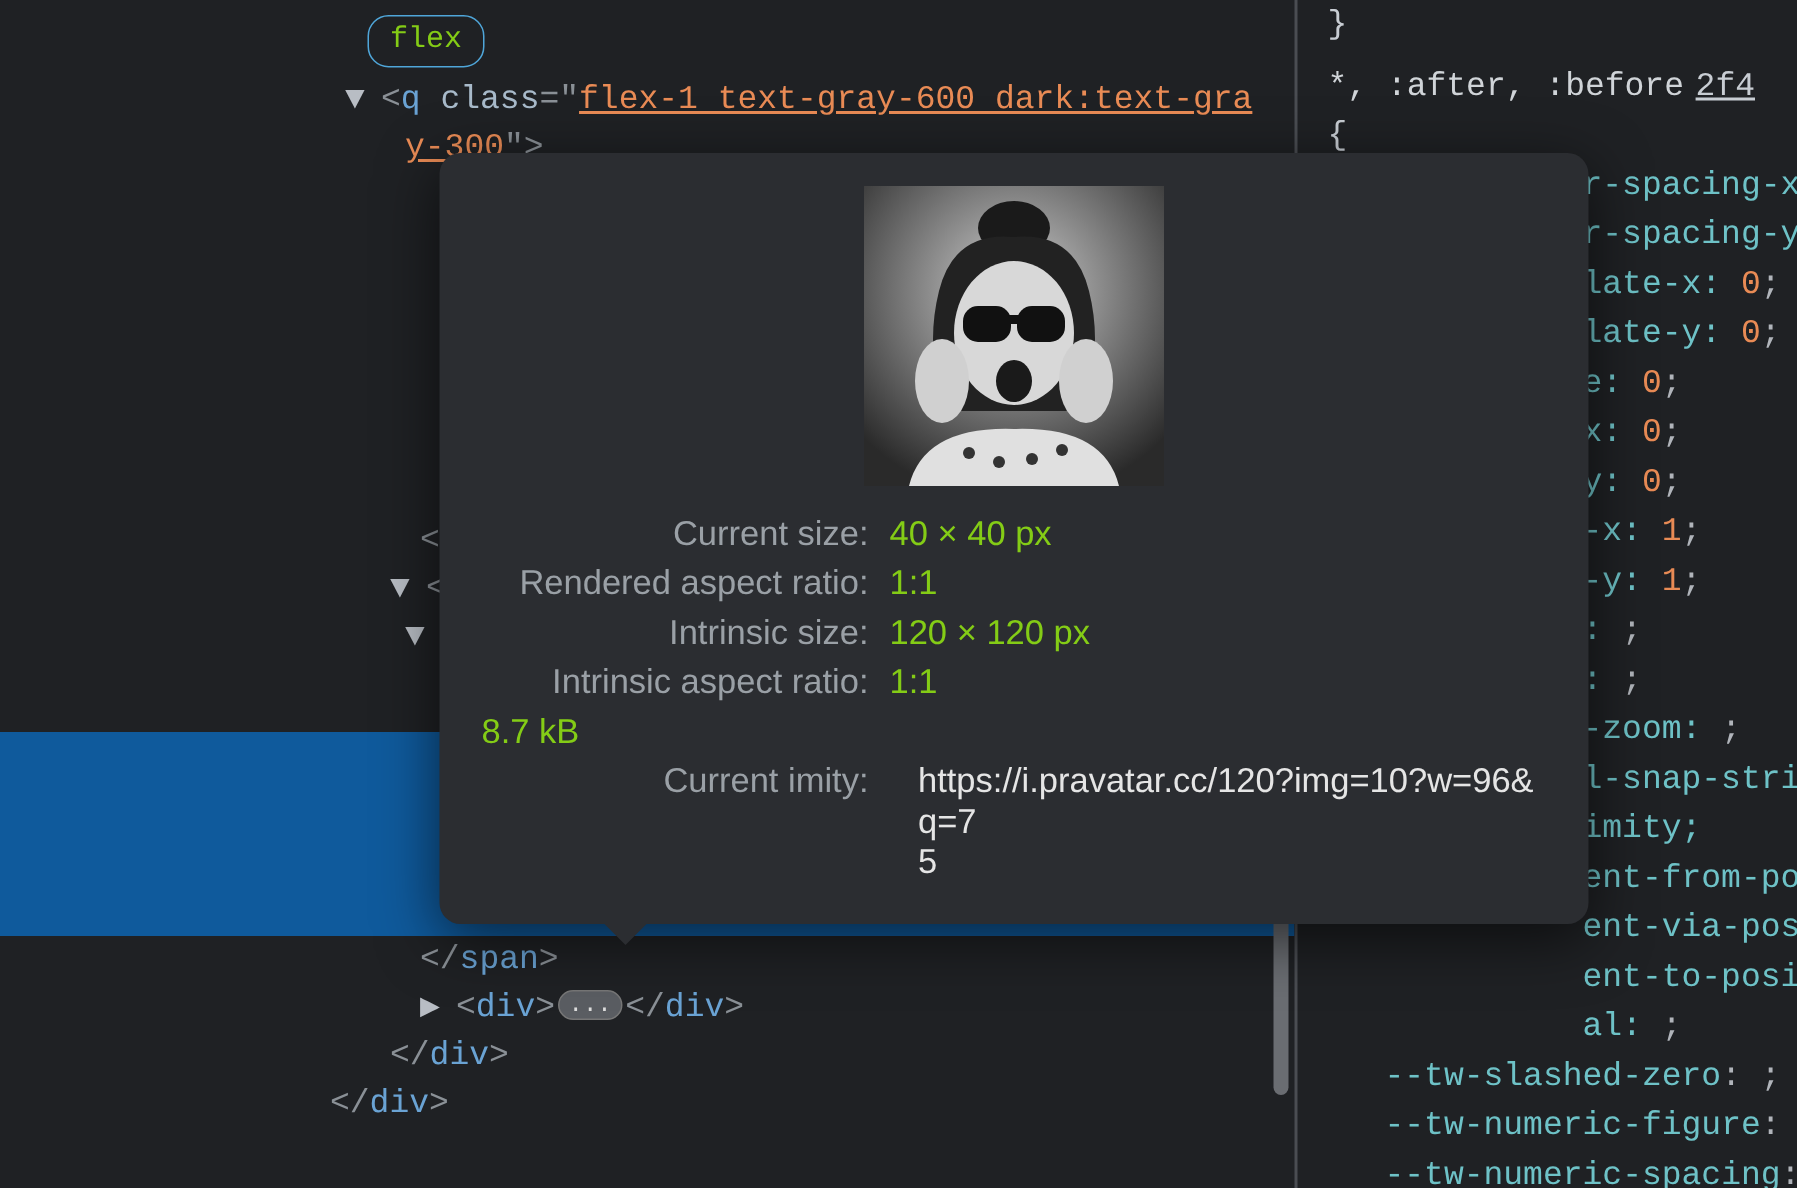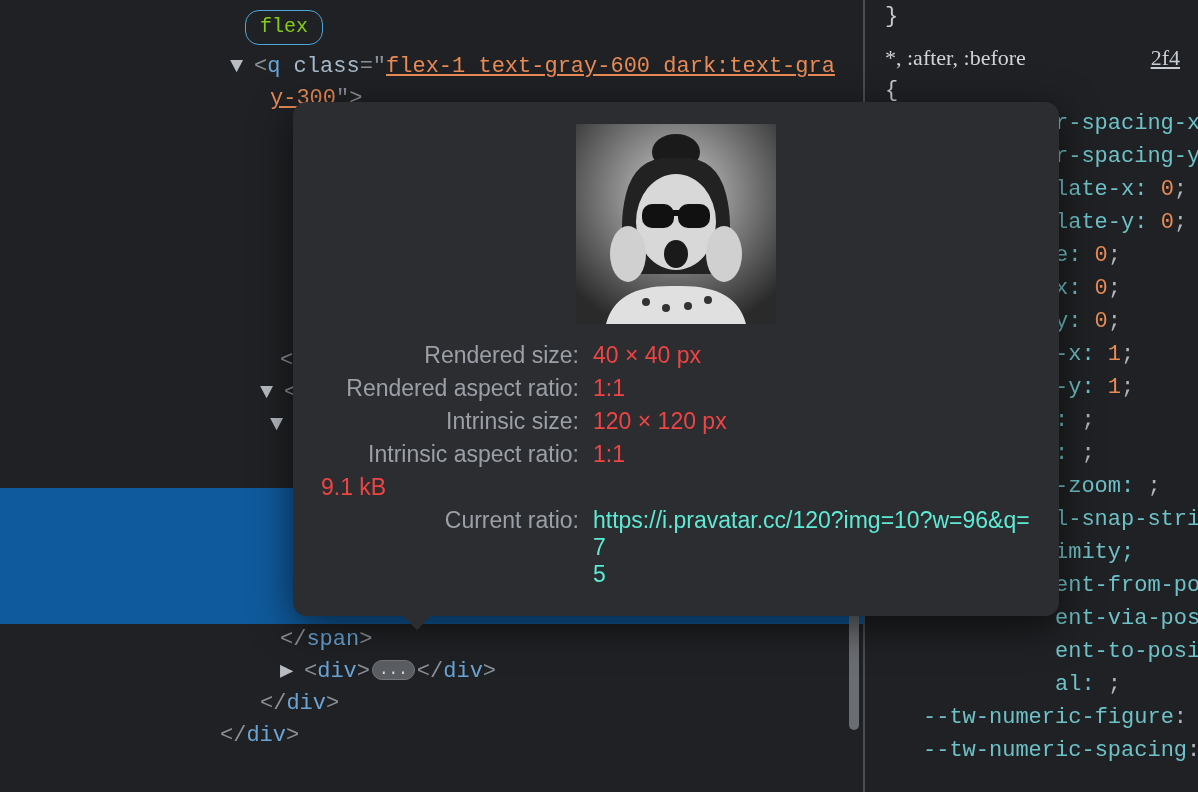--- a/index.html
+++ b/index.html
@@ -124,34 +124,34 @@
   }
   .preview svg { width:100%; height:100%; display:block; }
   .tt-grid {
     display: grid;
     grid-template-columns: 258px 1fr;
     column-gap: 14px;
     row-gap: 6px;
     font-size: 23px;
   }
   .tt-label { color: #9aa0a6; text-align: right; }
-  .tt-value { color: #ef4444; }
-  .tt-value.link { color: #5eead4; word-break: break-all; }
+  .tt-value { color: #84cc16; }
+  .tt-value.link { color: #e5e5e5; word-break: break-all; margin-left: 19px; }
   .tt-value.link .wrapped { display:block; }
 
   
   .styles { line-height: 1.5; font-size: 22px; overflow: hidden; white-space: nowrap; }
   .brace   { color: #c8cdd3; }
   .sel     { color: #d0d4d8; }
   .prop    { color: #6ec2c7; }
   .colon   { color: #b0b4ba; }
   .val     { color: #e98b55; }
   .semi    { color: #b0b4ba; }
   .css-line { padding-left: 38px; }
-  .css-top { display:flex; justify-content:space-between; padding-right:18px;font-family:Liberation Serif, serif; }
+  .css-top { display:flex; justify-content:space-between; padding-right:28px; }
   .fileref { color:#c8cdd3; text-decoration: underline; }
 </style>
 </head>
 <body>
 
 <div class="container">
 
   <div class="left-panel">
     <div class="dom-tree">
 
@@ -224,20 +224,21 @@
           <div class="css-line" style="padding-left: 170px;"><span class="prop">-zoom: </span><span class="semi">;</span></div>
           <div class="css-line" style="padding-left: 170px;"><span class="prop">l-snap-stri</span></div>
           <div class="css-line" style="padding-left: 170px;"><span class="prop">imity;</span></div>
           <div class="css-line" style="padding-left: 170px;"><span class="prop">ent-from-po</span></div>
           <div class="css-line" style="padding-left: 170px;"><span class="prop">ent-via-pos</span></div>
           <div class="css-line" style="padding-left: 170px;"><span class="prop">ent-to-posi</span></div>
           <div class="css-line" style="padding-left: 170px;"><span class="prop">al: </span><span class="semi">;</span></div>
         </div>
 
       <div id="css-full">
+          <div class="css-line"><span class="prop">--tw-slashed-zero</span><span class="colon">:</span><span class="val"> </span><span class="semi">;</span></div>
           <div class="css-line"><span class="prop">--tw-numeric-figure</span><span class="colon">:</span></div>
           <div class="css-line"><span class="prop">--tw-numeric-spacing</span><span class="colon">:</span></div>
         </div>
     </div>
   </div>
 
 </div>
 
 <div class="tooltip">
   <div class="preview">
@@ -267,30 +268,30 @@
       <ellipse cx="148" cy="130" rx="18" ry="28" fill="#d0d0d0"></ellipse>
 
       <path d="M30 200 Q40 160 100 162 Q160 160 170 200 Z" fill="#e0e0e0"></path>
       <circle cx="70" cy="178" r="4" fill="#333"></circle>
         <circle cx="90" cy="184" r="4" fill="#333"></circle>
       <circle cx="112" cy="182" r="4" fill="#333"></circle>
         <circle cx="132" cy="176" r="4" fill="#333"></circle>
     </svg>
   </div>
   <div class="tt-grid" id="tt-rows">
-      <div class="tt-label">Rendered size:</div>
+      <div class="tt-label">Current size:</div>
       <div class="tt-value">40 × 40 px</div>
       <div class="tt-label">Rendered aspect ratio:</div>
       <div class="tt-value">1:1</div>
       <div class="tt-label">Intrinsic size:</div>
       <div class="tt-value">120 × 120 px</div>
       <div class="tt-label">Intrinsic aspect ratio:</div>
       <div class="tt-value">1:1</div>
-      <div class="tt-value">9.1 kB</div>
+      <div class="tt-value">8.7 kB</div>
     </div>
   <div class="tt-grid" style="margin-top:6px">
-    <div class="tt-label">Current ratio:</div>
+    <div class="tt-label">Current imity:</div>
     <div class="tt-value link">
       <span>https://i.pravatar.cc/120?img=10?w=96&amp;q=7</span><span class="wrapped">5</span>
     </div>
   </div>
   <div class="tooltip-pointer"></div>
 </div>
 
 </body></html>

